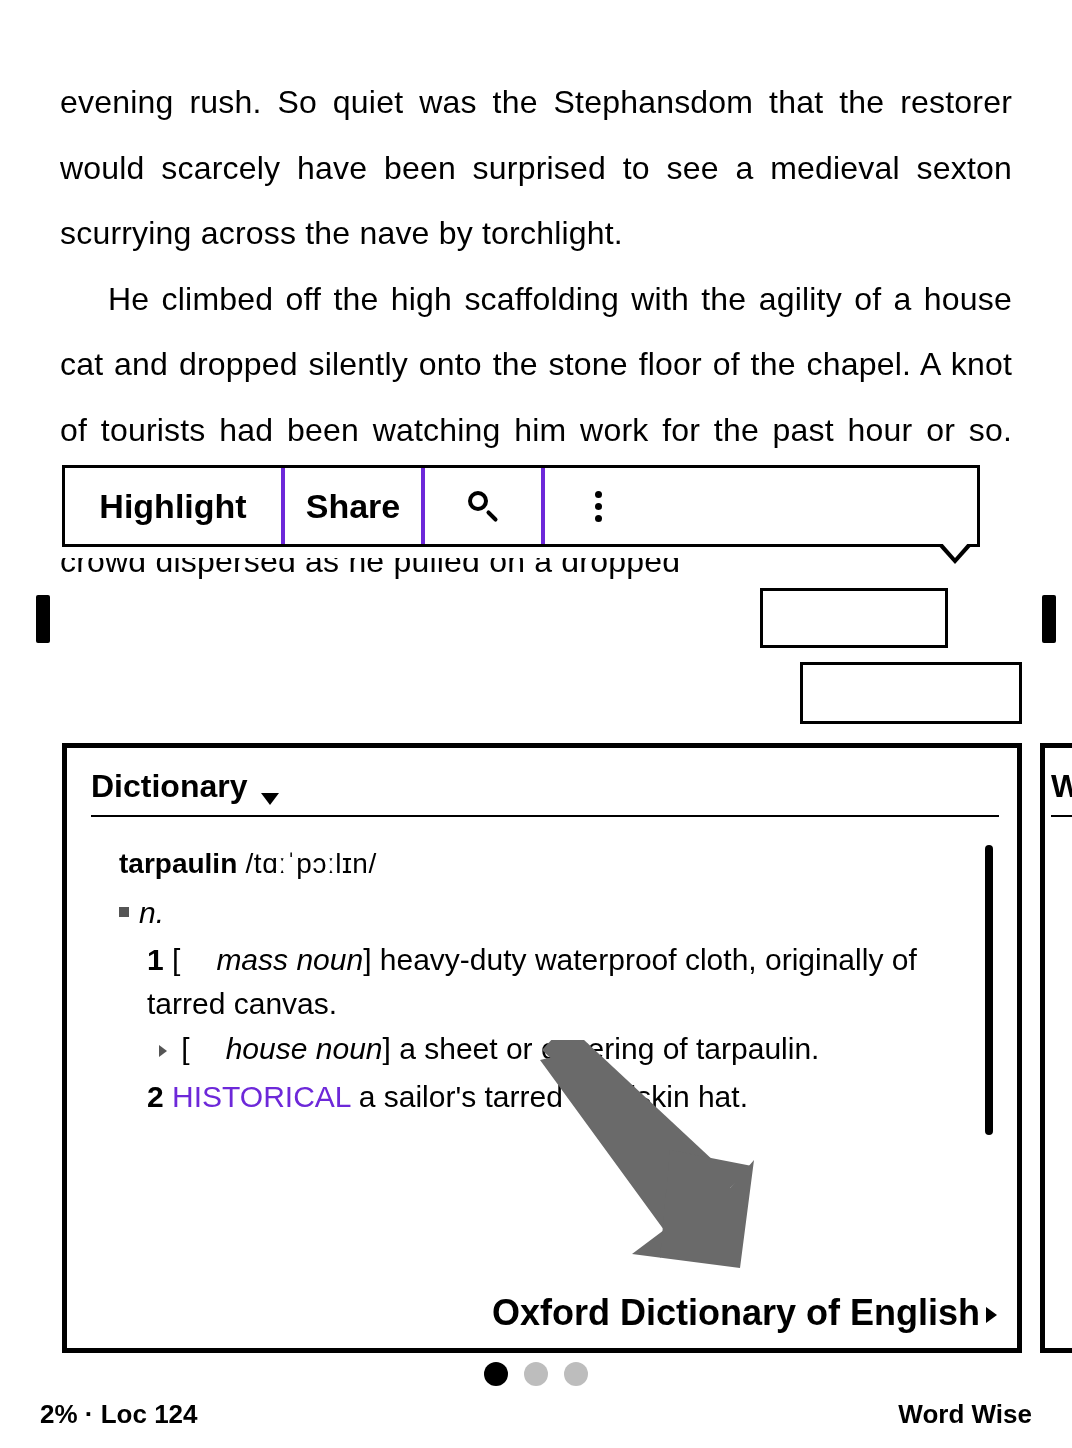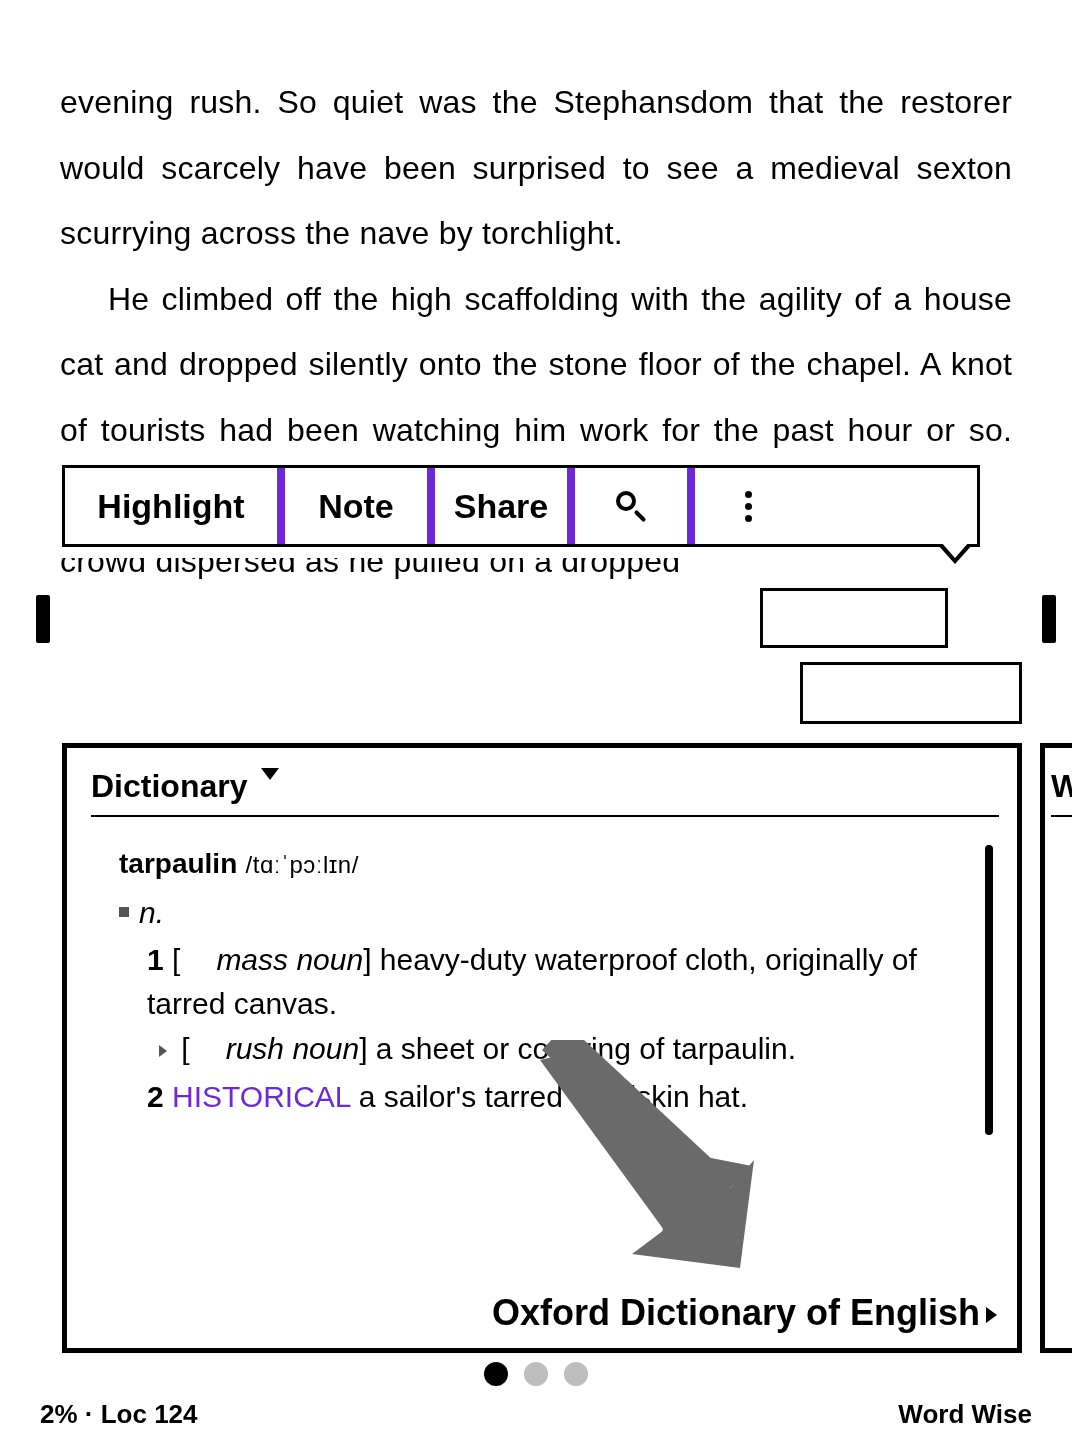--- a/index.html
+++ b/index.html
@@ -53,21 +53,21 @@
     border: 3px solid #000;
     display: flex;
     align-items: stretch;
   }
   .toolbar .tb-item {
     display: flex;
     align-items: center;
     justify-content: center;
     font-size: 34px;
     font-weight: 700;
-    border-right: 8px solid #6d28d9;
+    border-right: 4px solid #6d28d9;
     padding: 0 10px;
   }
   .toolbar .tb-item:last-child { border-right: none; }
   #tb-highlight { width: 220px; }
   #tb-note { width: 150px; }
   #tb-share { width: 140px; }
   #tb-search { width: 120px; }
   #tb-more { flex: 1; justify-content: flex-start; padding-left: 50px; }
   .toolbar-caret {
     position: absolute;
@@ -110,21 +110,21 @@
     top: 743px;
     left: 62px;
     width: 960px;
     height: 610px;
     background: #fff;
     border: 5px solid #000;
     padding: 20px 18px 12px 24px;
   }
   .dict-header {
     display: flex;
-    align-items: flex-start;
+    align-items: flex-end;
     gap: 14px;
     font-size: 32px;
     font-weight: 700;
     padding-bottom: 10px;
     border-bottom: 2px solid #000;
     margin-bottom: 24px;
     width: 100%;
   }
   .dict-header .caret {
     width: 0; height: 0;
@@ -134,21 +134,21 @@
   }
   .dict-body {
     position: relative;
     font-size: 30px;
     line-height: 1.45;
     padding-left: 28px;
     padding-right: 40px;
     height: 430px;
   }
   .headword { font-weight: 700; font-size: 28px; }
-  .pron { font-size: 24px; font-weight: 400; letter-spacing: 0.5px; }
+  .pron { font-size: 28px; font-weight: 400; letter-spacing: 0.5px; }
   .pos-row { margin-top: 6px; display: flex; align-items: center; gap: 10px; }
   .sq { width: 10px; height: 10px; background: #555; display: inline-block; }
   .pos { font-style: italic; }
   .sense { margin-left: 28px; margin-top: 4px; }
   .sense .num { font-weight: 700; }
   .label-it { font-style: italic; margin-left: 36px; }
   .gray { color: #6d28d9; }
   .sub { margin-left: 40px; margin-top: 2px; }
   .sub .tri { display:inline-block; width:0;height:0;border-top:6px solid transparent;border-bottom:6px solid transparent;border-left:8px solid #555; margin-right:6px; vertical-align: middle;}
   .dict-scroll {
@@ -240,21 +240,20 @@
 
   <div class="book-mask"></div>
 
   <div id="selbox1" class="sel-box"></div>
   <div id="selbox2" class="sel-box"></div>
   <div id="handleL" class="handle"></div>
   <div id="handleR" class="handle"></div>
 
   <div class="toolbar">
     <div id="tb-highlight" class="tb-item">Highlight</div>
-    <div id="tb-note" class="tb-item">Note</div>
     <div id="tb-share" class="tb-item">Share</div>
     <div id="tb-search" class="tb-item">
       <span class="icon-search">
           <span class="circ"></span>
           <span class="stem"></span>
         </span>
     </div>
     <div id="tb-more" class="tb-item">
       <span class="icon-more">
           <span class="dot"></span>
@@ -279,21 +278,21 @@
         <span class="sq"></span>
         <span class="pos">n.</span>
       </div>
       <div class="sense">
         <span class="num">1</span>
         <span> [</span><span class="label-it">mass noun</span><span>] </span>
         <span>heavy-duty waterproof cloth, originally of tarred canvas.</span>
       </div>
       <div class="sub">
         <span class="tri"></span>
-        <span>[</span><span class="label-it">rush noun</span><span>] </span>
+        <span>[</span><span class="label-it">house noun</span><span>] </span>
         <span>a sheet or covering of tarpaulin.</span>
       </div>
       <div class="sense">
         <span class="num">2</span>
         <span> </span><span class="gray">HISTORICAL</span>
         <span> </span><span>a sailor's tarred or oilskin hat.</span>
       </div>
       <div class="dict-scroll"></div>
     </div>
     <div class="dict-footer">

